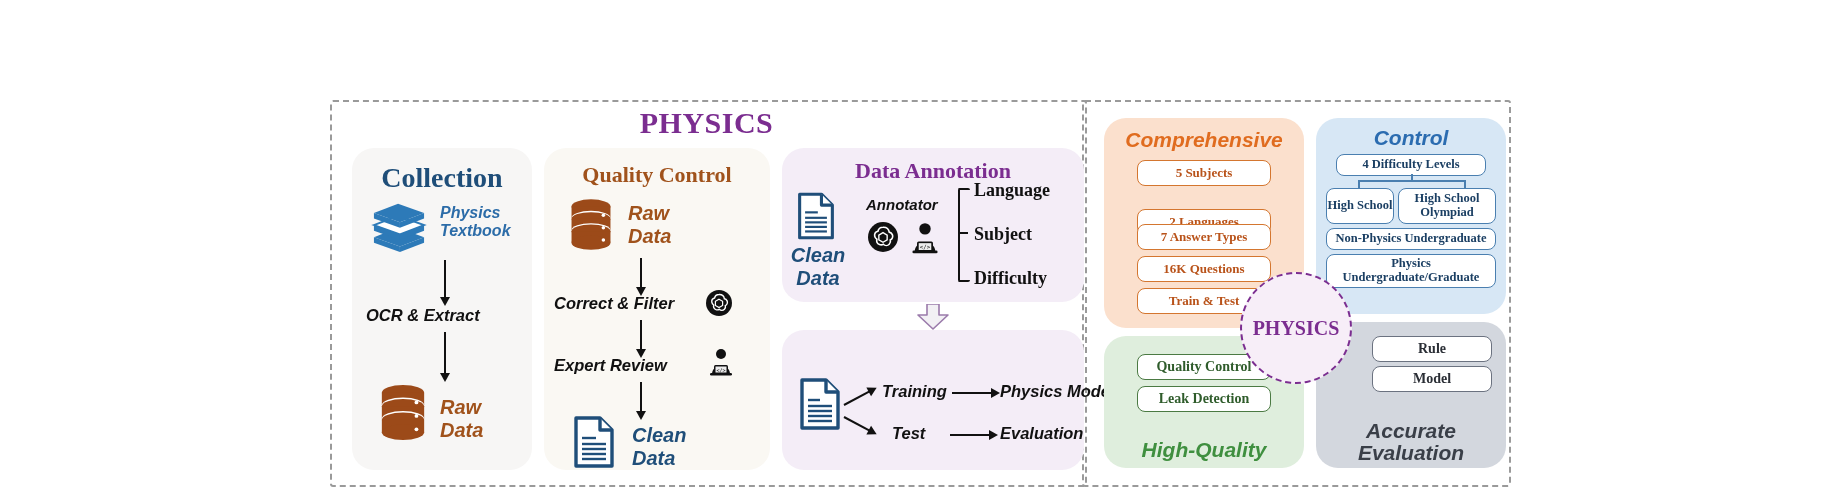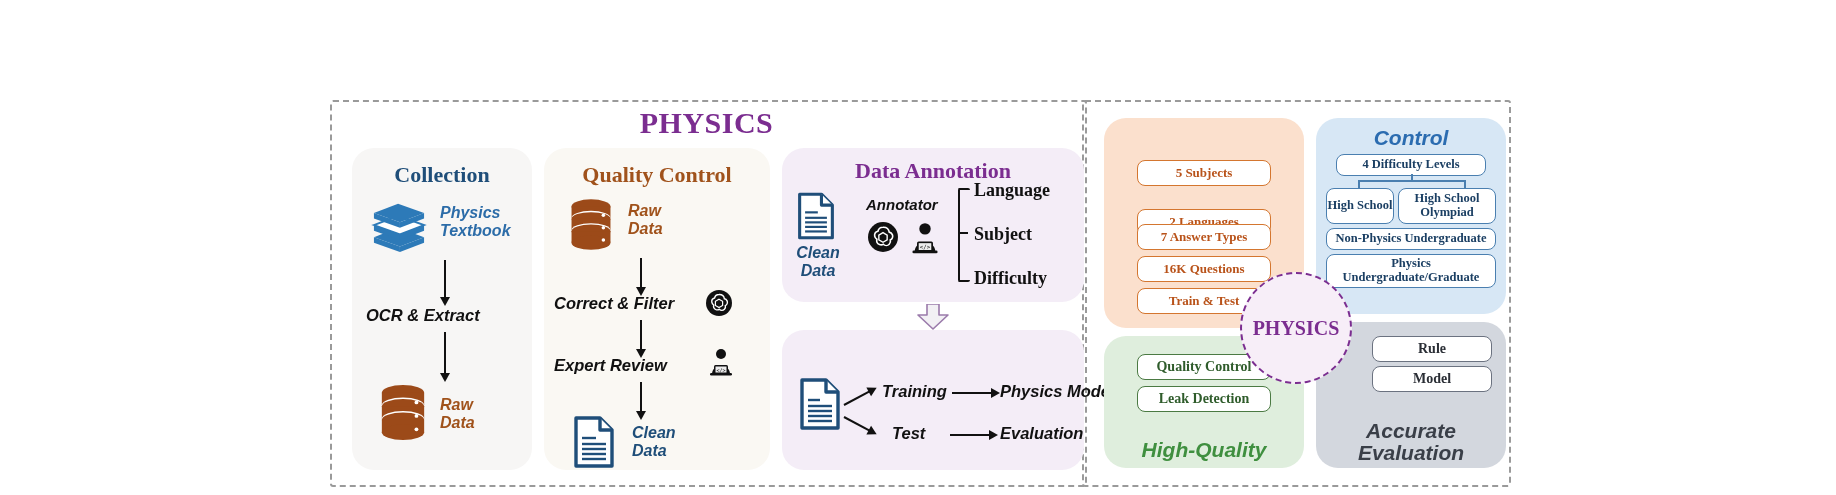--- a/index.html
+++ b/index.html
@@ -15,21 +15,21 @@
   #physics-title{position:absolute;left:330px;top:106px;width:753px;text-align:center;
       font-family:"Liberation Serif",serif;font-weight:700;font-size:30px;color:#7b2d90;letter-spacing:.5px;}
 
   
   .panel{position:absolute;border-radius:22px;}
   .panel-title{position:absolute;left:0;width:100%;text-align:center;
       font-family:"Liberation Serif",serif;font-weight:700;}
 
   
   #panel-collection{left:352px;top:148px;width:180px;height:322px;background:#f7f6f5;}
-  #collection-title{top:14px;font-size:22px;color:#1f4e79;}
+  #collection-title{top:14px;font-size:28px;color:#1f4e79;}
   
   #panel-quality{left:544px;top:148px;width:226px;height:322px;background:#faf8f3;}
   #quality-title{top:14px;font-size:22px;color:#a0521b;}
   
   #panel-annotation{left:782px;top:148px;width:302px;height:154px;background:#f4edf7;}
   #annotation-title{top:10px;font-size:22px;color:#7b2d90;}
   
   #panel-split{left:782px;top:330px;width:302px;height:140px;background:#f4edf7;}
   #split-title{top:8px;font-size:22px;color:#7b2d90;}
 
@@ -57,21 +57,21 @@
   
   .tree-line{position:absolute;background:#4a7fb0;}
 
   
   #physics-bubble{position:absolute;left:1240px;top:272px;width:108px;height:108px;border-radius:50%;
       background:#f7eef8;border:2px dashed #7b2d90;display:flex;align-items:center;justify-content:center;
       font-family:"Liberation Serif",serif;font-weight:700;font-size:20px;color:#7b2d90;z-index:40;}
 
   
   .flow-label{position:absolute;font-style:italic;font-weight:700;font-size:16.5px;color:#111;white-space:nowrap;}
-  .stack-label{position:absolute;font-style:italic;font-weight:700;font-size:16px;line-height:1.15;white-space:nowrap;}
+  .stack-label{position:absolute;font-style:italic;font-weight:700;font-size:20px;line-height:1.15;white-space:nowrap;}
 
   
   .v-arrow{position:absolute;width:2px;background:#111;}
   .v-arrow:after{content:"";position:absolute;left:-4px;bottom:-8px;border-left:5px solid transparent;
       border-right:5px solid transparent;border-top:9px solid #111;}
   .h-arrow{position:absolute;height:2px;background:#111;}
   .h-arrow:after{content:"";position:absolute;right:-8px;top:-4px;border-top:5px solid transparent;
       border-bottom:5px solid transparent;border-left:9px solid #111;}
 
   
@@ -286,20 +286,21 @@
     <div class="flow-label" style="left:100px;top:52px;">Training</div>
     <div class="h-arrow" style="left:170px;top:62px;width:40px;"></div>
     <div class="flow-label" style="left:218px;top:52px;">Physics Model</div>
 
     <div class="flow-label" style="left:110px;top:94px;">Test</div>
     <div class="h-arrow" style="left:168px;top:104px;width:40px;"></div>
     <div class="flow-label" style="left:218px;top:94px;">Evaluation</div>
   </div>
 
   <div class="panel" id="card-comprehensive">
+    <div class="card-heading" id="comprehensive-heading">Comprehensive</div>
     <div class="pill pill-orange" style="top:42px;">5 Subjects</div>
     <div class="pill pill-orange" style="top:59px;margin-top:32px;">2 Languages</div>
     <div class="pill pill-orange" style="top:106px;">7 Answer Types</div>
     <div class="pill pill-orange" style="top:138px;">16K Questions</div>
     <div class="pill pill-orange" style="top:170px;">Train &amp; Test</div>
   </div>
 
   <div class="panel" id="card-balanced">
     <div class="card-heading" id="balanced-heading">Control</div>
 

